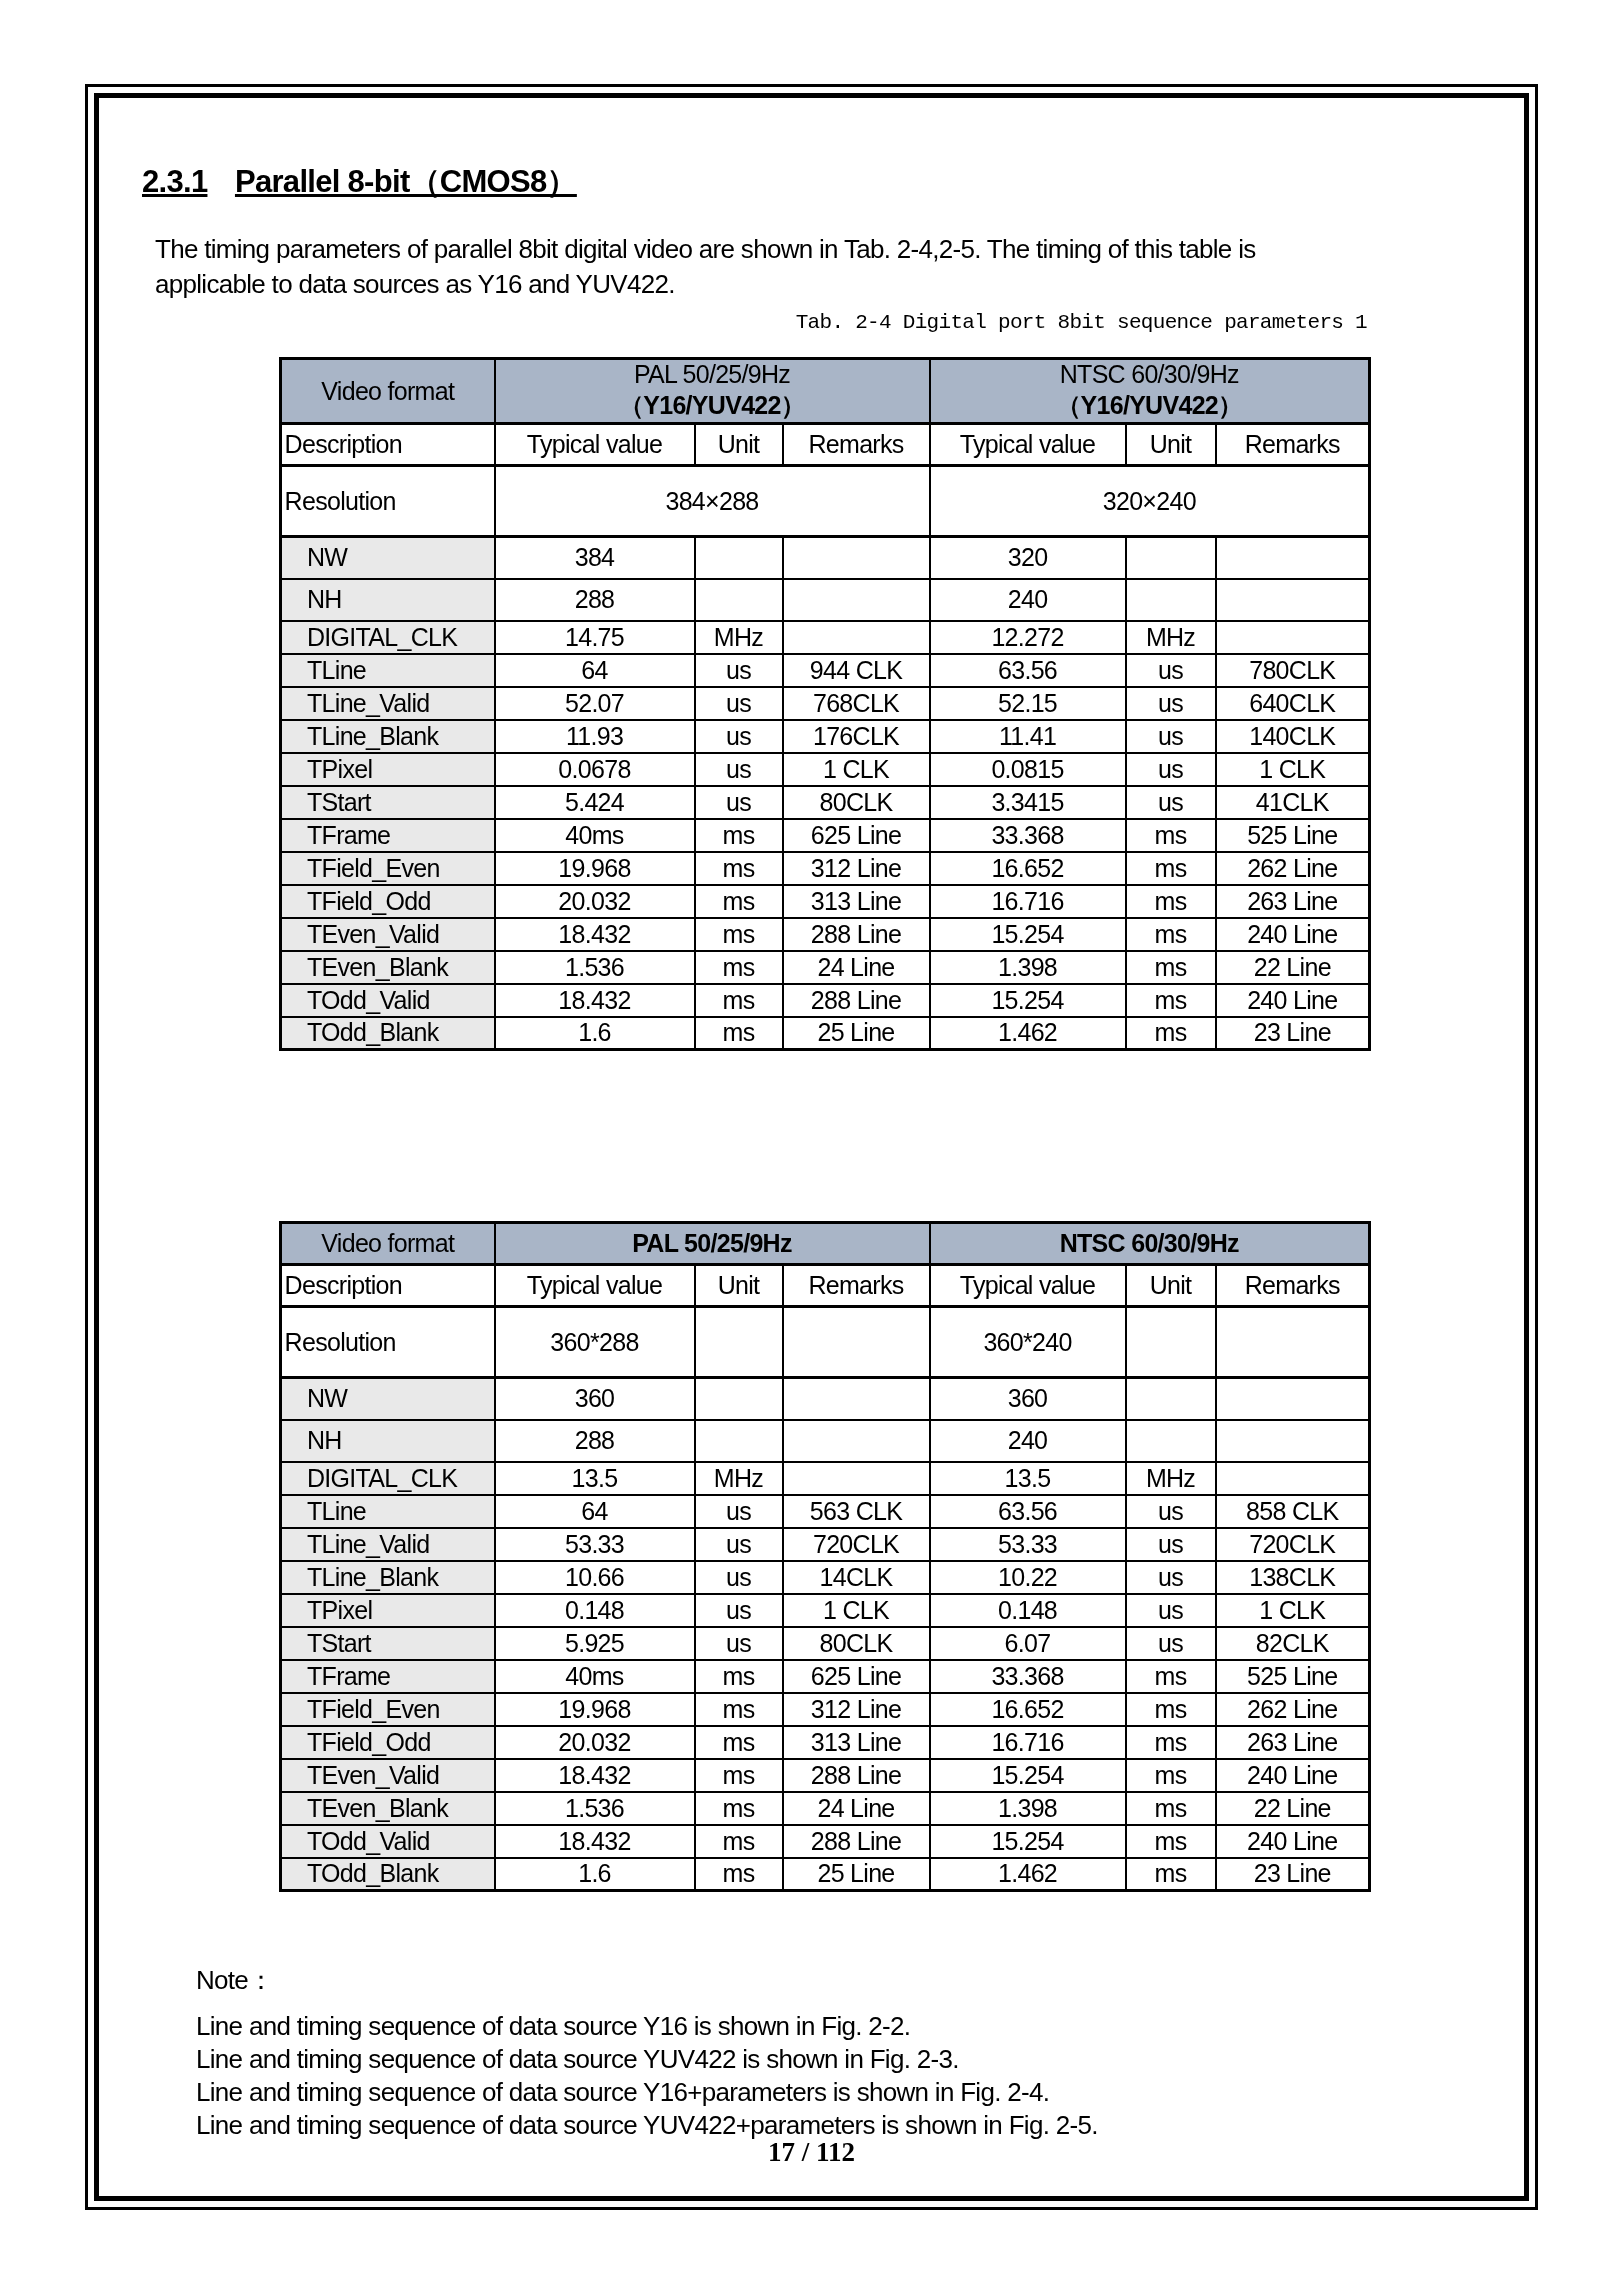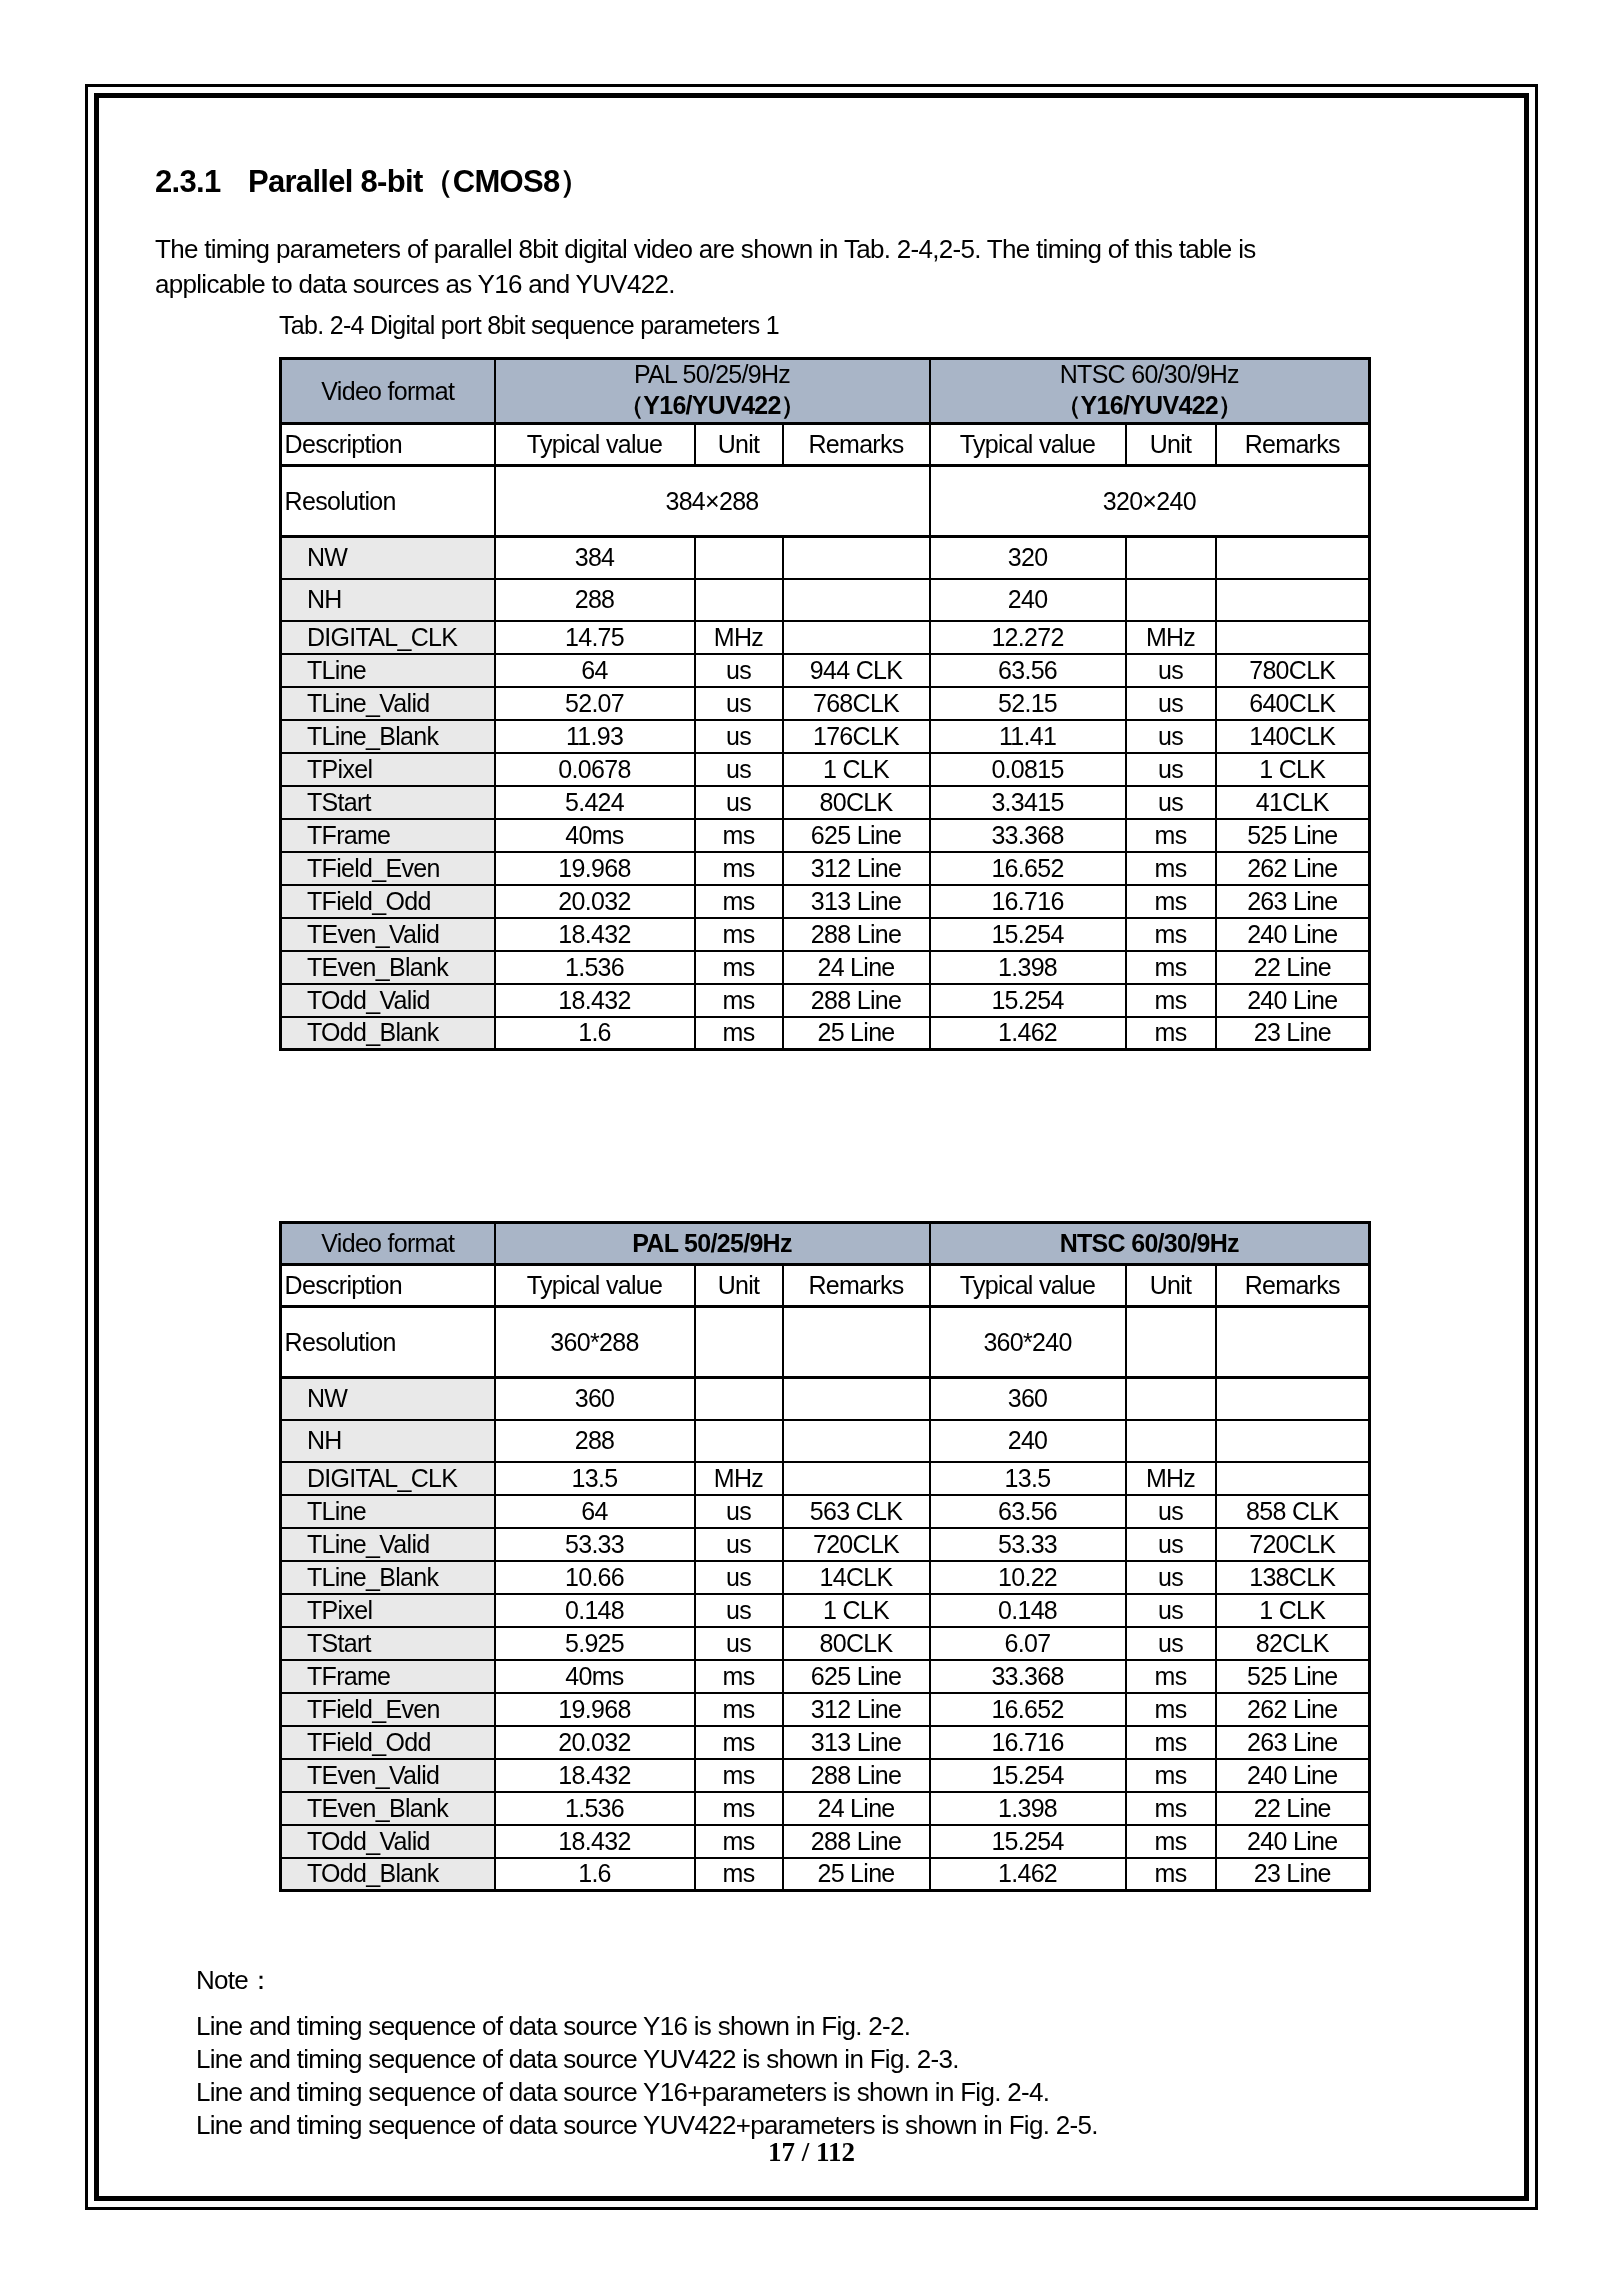--- a/index.html
+++ b/index.html
@@ -17,31 +17,31 @@
     position:absolute; left:85px; top:84px;
     width:1453px; height:2126px;
     border:3.3px solid #000;
   }
   .frame-inner {
     position:absolute; left:94px; top:93px;
     width:1435px; height:2108px;
     border:5.9px solid #000;
   }
   .heading {
-    position:absolute; left:155px; top:161px;
-    font-size:31px; font-weight:bold; white-space:nowrap;
+    position:absolute; left:142px; top:161px;
+    font-size:31px; font-weight:bold; white-space:nowrap;text-decoration:underline;
   }
   .heading .num { margin-right:27.5px; }
   .intro {
     position:absolute; left:155px; top:232px; width:1322px;
     font-size:26px; line-height:35px;
   }
   .cap {
     position:absolute; left:279px; width:1088px;
-    text-align:left; font-size:25px; white-space:nowrap;
+    text-align:right; font-size:21px; white-space:nowrap;font-family:Liberation Mono, monospace;
   }
   .cap1 { top:311px; }
   .cap2 { top:1175px; }
   table.t {
     position:absolute; left:279px; width:1088px;
     table-layout:fixed; border-collapse:collapse;
     font-size:25px; background:#fff;
     border:3.9px solid #000;
   }
   #t1 { top:357px; }

